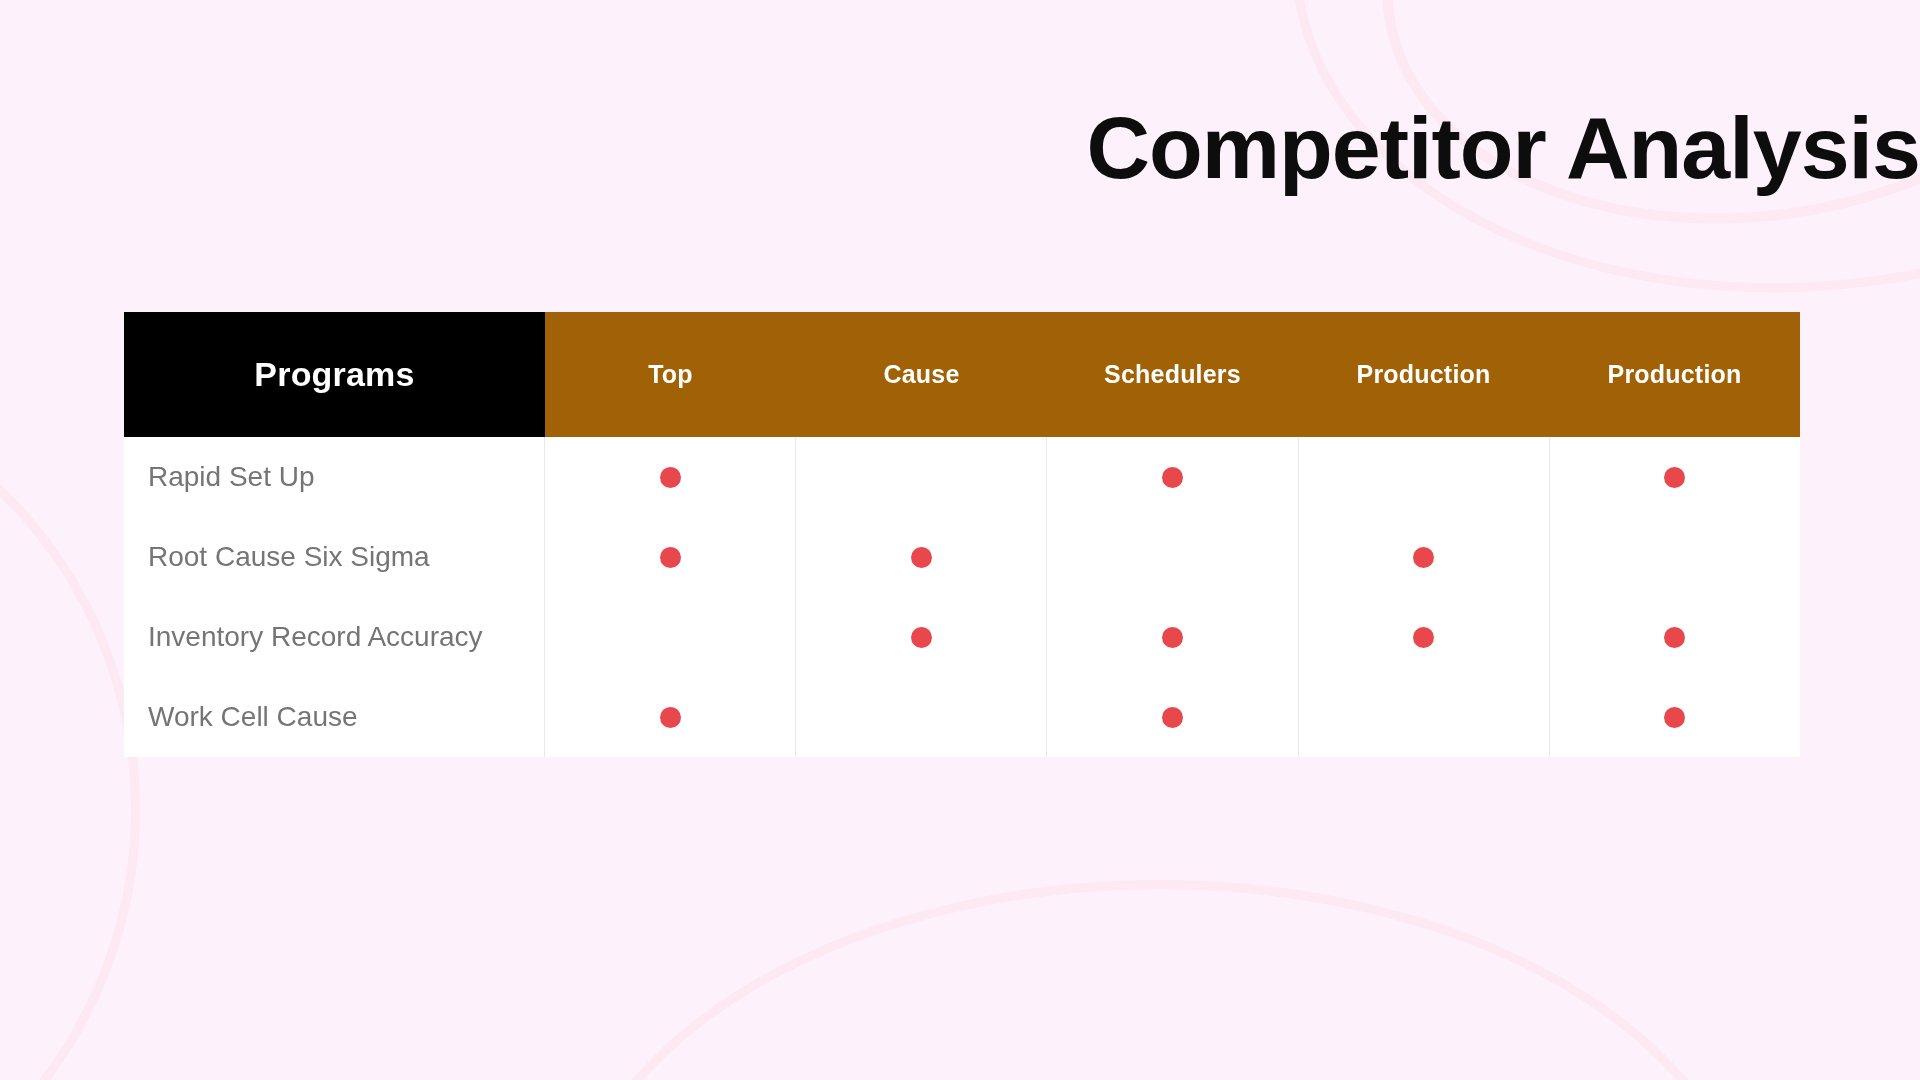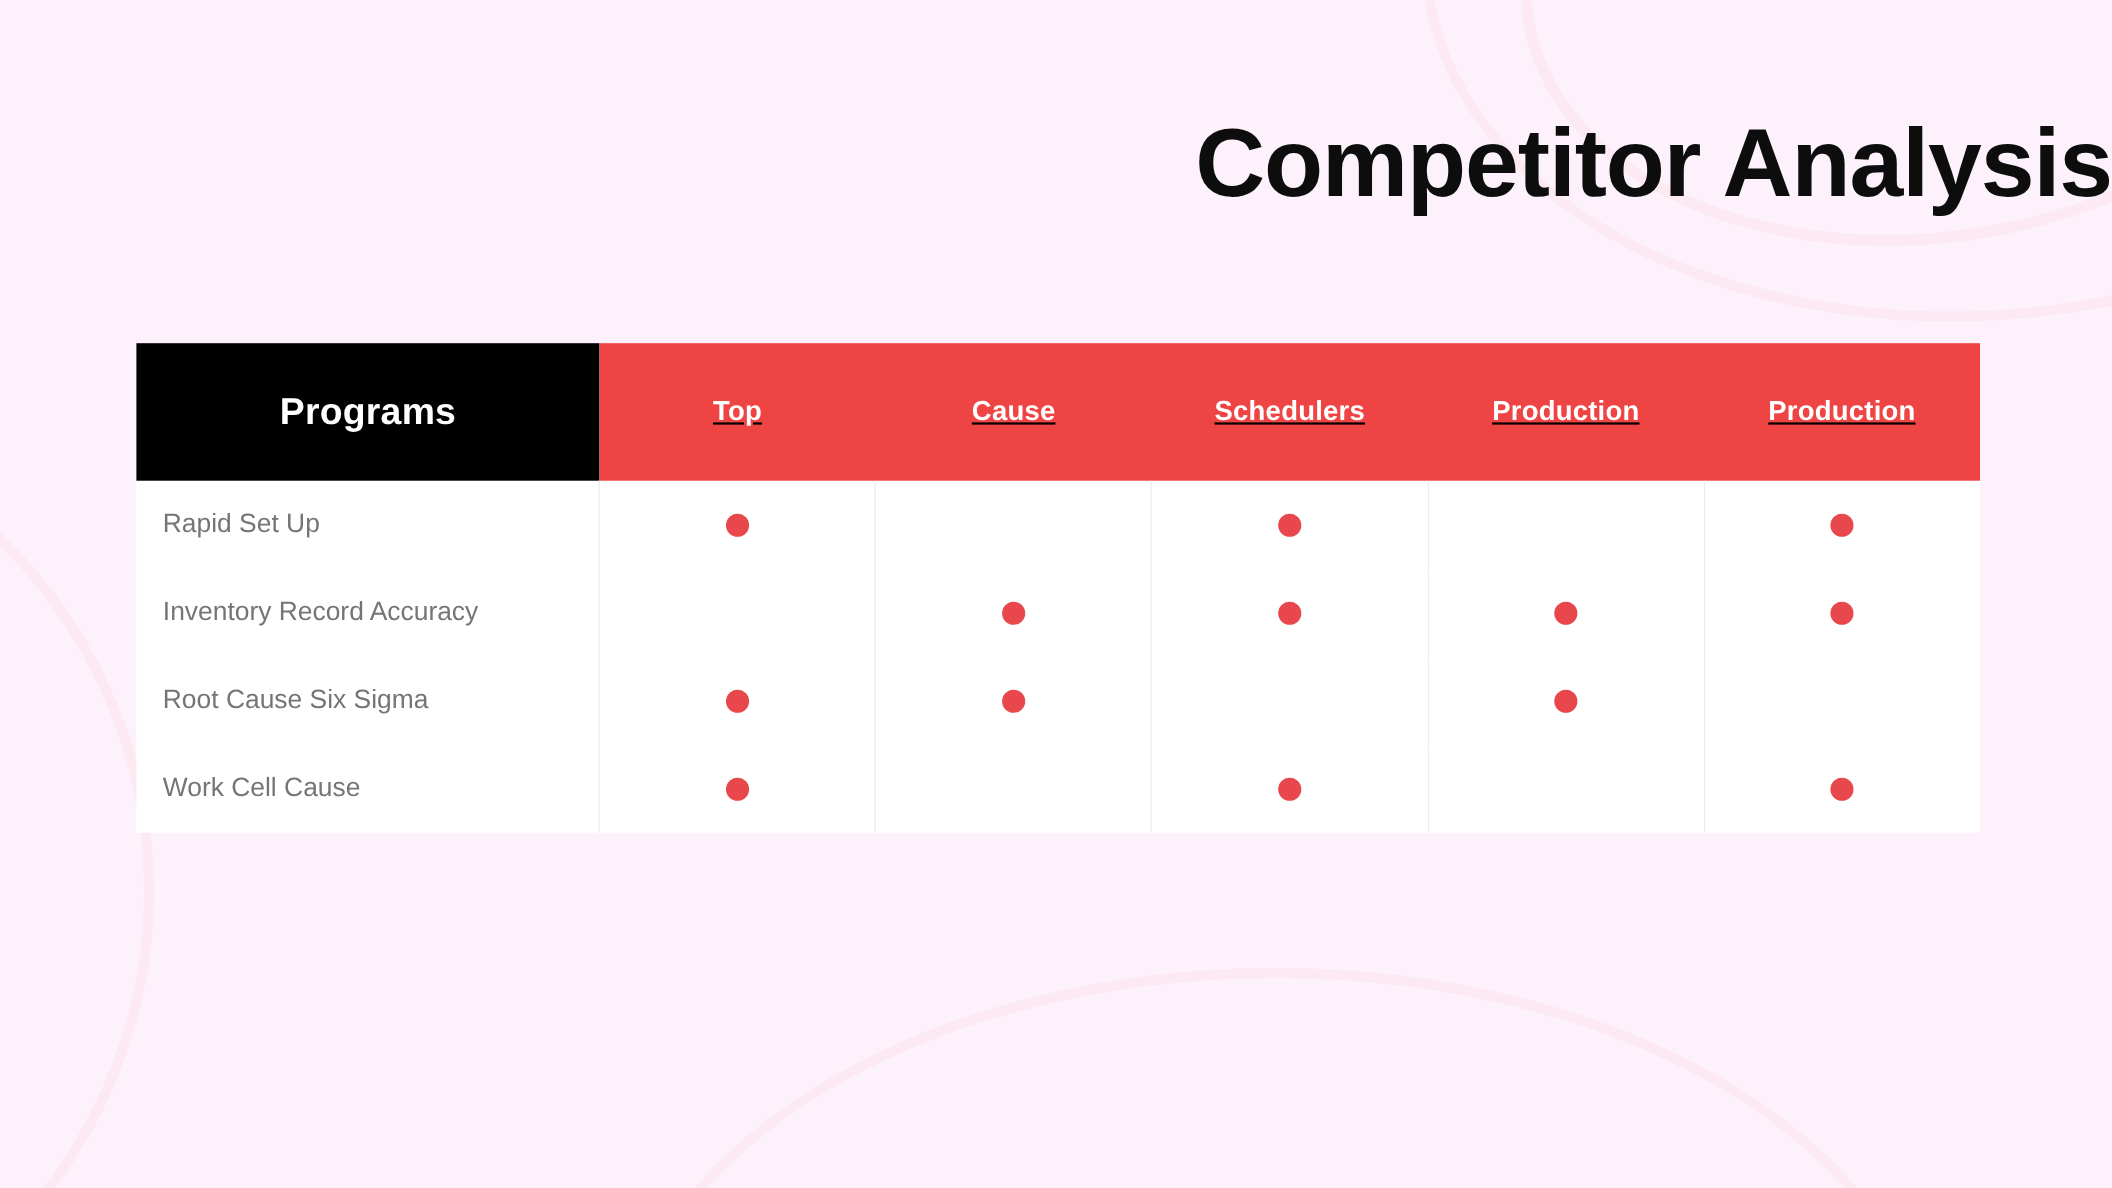--- a/index.html
+++ b/index.html
@@ -42,35 +42,35 @@
   .thead { display:flex; height:125px; }
   .th-programs {
     width:421px; flex:0 0 421px;
     background:#000000;
     display:flex; align-items:center; justify-content:center;
   }
   .th-programs .lbl {
     color:#ffffff; font-size:34px; font-weight:700; letter-spacing:.2px;
   }
   .th-rest {
-    flex:1 1 auto; background:#ef4444;
-    display:flex; align-items:center;text-decoration:underline;
+    flex:1 1 auto; background:#a16207;
+    display:flex; align-items:center;
   }
   .th-cell {
     flex:1 1 0; text-align:center;
     color:#ffffff; font-size:25px; font-weight:700; letter-spacing:.2px;
   }
 
   .tbody { background:#ffffff; }
   .trow { display:flex; height:80px; }
   .rowlabel {
     width:421px; flex:0 0 421px;
     display:flex; align-items:center;
     padding-left:24px;
-    color:#757575; font-size:24px; font-weight:400;
+    color:#757575; font-size:28px; font-weight:400;
     border-right:1px solid #e8e8e8;
   }
   .cells { flex:1 1 auto; display:flex; }
   .cell {
     flex:1 1 0;
     display:flex; align-items:center; justify-content:center;
     border-right:1px solid #eaeaea;
     position:relative;
   }
   .cell:last-child { border-right:none; }
@@ -122,56 +122,56 @@
             </div>
             <div class="cell">
               <span class="dot off"></span>
             </div>
             <div class="cell">
               <span class="dot"></span>
             </div>
           </div>
         </div>
         <div class="trow">
+          <div class="rowlabel">Root Cause Six Sigma</div>
+          <div class="cells">
+            <div class="cell">
+              <span class="dot"></span>
+            </div>
+            <div class="cell">
+              <span class="dot"></span>
+            </div>
+            <div class="cell">
+              <span class="dot off"></span>
+            </div>
+            <div class="cell">
+              <span class="dot"></span>
+            </div>
+            <div class="cell">
+              <span class="dot off"></span>
+            </div>
+          </div>
+        </div>
+        <div class="trow">
           <div class="rowlabel">Inventory Record Accuracy</div>
           <div class="cells">
             <div class="cell">
               <span class="dot off"></span>
             </div>
             <div class="cell">
               <span class="dot"></span>
             </div>
             <div class="cell">
               <span class="dot"></span>
             </div>
             <div class="cell">
               <span class="dot"></span>
             </div>
             <div class="cell">
               <span class="dot"></span>
-            </div>
-          </div>
-        </div>
-        <div class="trow">
-          <div class="rowlabel">Root Cause Six Sigma</div>
-          <div class="cells">
-            <div class="cell">
-              <span class="dot"></span>
-            </div>
-            <div class="cell">
-              <span class="dot"></span>
-            </div>
-            <div class="cell">
-              <span class="dot off"></span>
-            </div>
-            <div class="cell">
-              <span class="dot"></span>
-            </div>
-            <div class="cell">
-              <span class="dot off"></span>
             </div>
           </div>
         </div>
         <div class="trow">
           <div class="rowlabel">Work Cell Cause</div>
           <div class="cells">
             <div class="cell">
               <span class="dot"></span>
             </div>
             <div class="cell">

